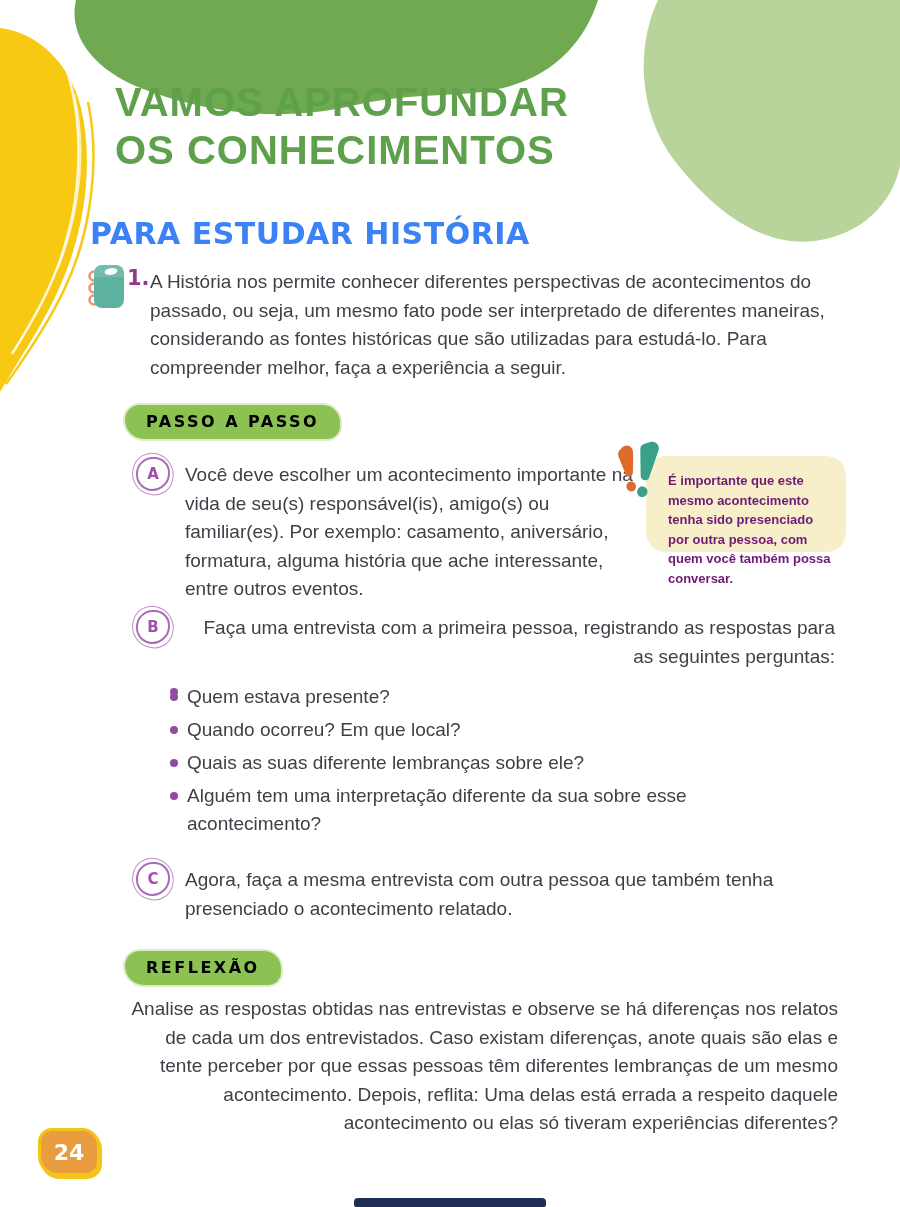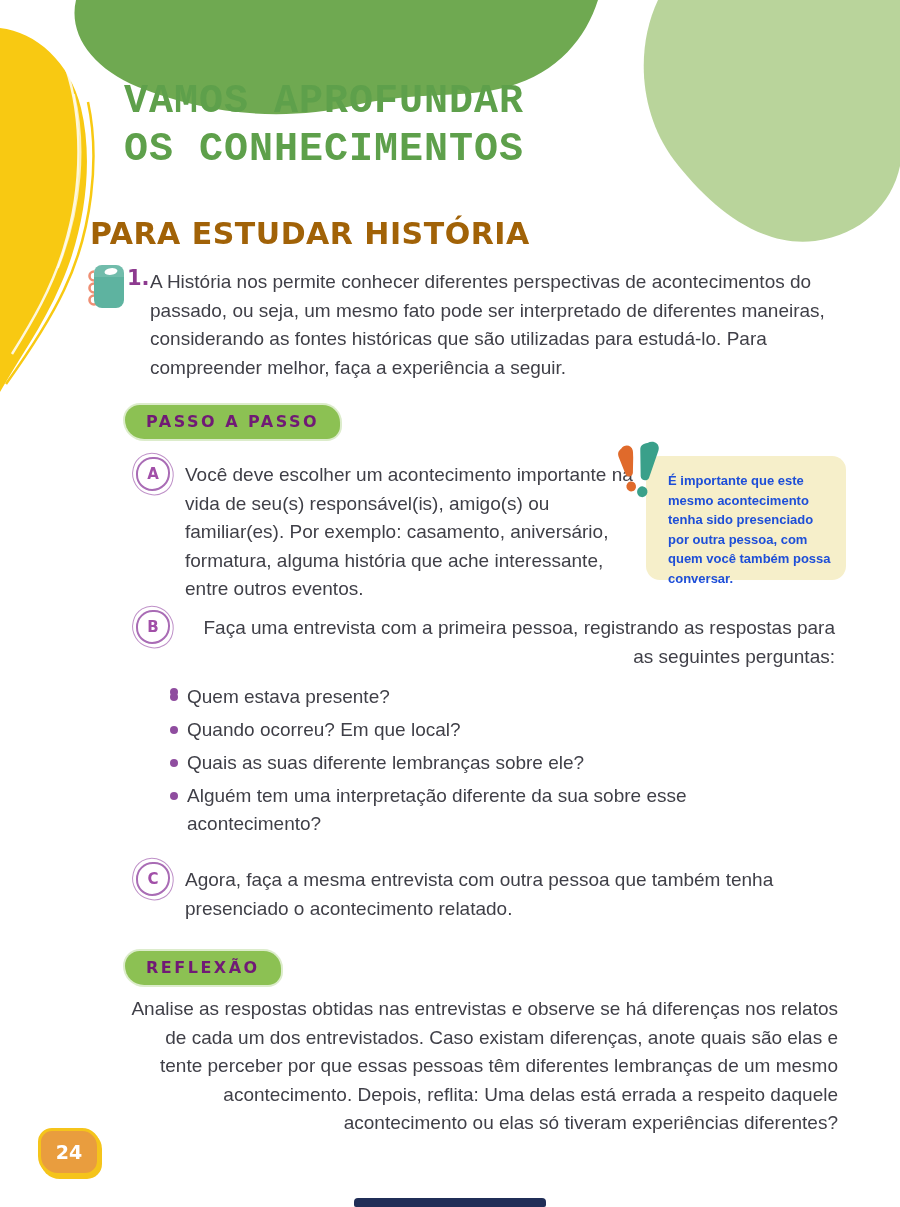--- a/index.html
+++ b/index.html
@@ -8,47 +8,47 @@
     width:900px;height:1207px;
     background:#ffffff;
     overflow:hidden;
     font-family:"Liberation Sans",sans-serif;
     color:#3f3f47;
   }
   .deco{position:absolute;pointer-events:none;}
 
   
   .main-title{
-    position:absolute;left:124px;top:78px;
-    font-family:Liberation Mono, monospace;
+    position:absolute;left:115px;top:78px;
+    font-family:Liberation Sans, sans-serif;
     font-weight:800;font-size:40px;line-height:48px;
     color:#5ea04b;letter-spacing:1px;
   }
   .sub-heading{
     position:absolute;left:90px;top:216px;
     font-family:"DejaVu Sans",sans-serif;
     font-weight:800;font-size:30px;
-    color:#a16207;letter-spacing:0.5px;
+    color:#3b82f6;letter-spacing:0.5px;
   }
 
   
   .q-number{
     position:absolute;left:127px;top:266px;
     font-family:"DejaVu Sans",sans-serif;
     font-weight:800;font-size:21px;color:#8d3a8f;
   }
   .intro-text{
     position:absolute;left:150px;top:268px;width:690px;
     font-size:19px;line-height:28.5px;
   }
 
   
   .badge{
     position:absolute;
-    background:#8cc153;color:#701a75;
+    background:#8cc153;color:#000000;
     font-family:"DejaVu Sans",sans-serif;
     font-weight:800;font-size:16px;letter-spacing:2.5px;
     padding:7px 21px 8px 21px;
     border-radius:17px 20px 15px 22px;
     box-shadow:0 0 0 2px rgba(140,193,83,0.30);
     white-space:nowrap;
   }
   .badge-passo{left:125px;top:405px;}
   .badge-reflexao{left:125px;top:951px;}
 
@@ -86,45 +86,45 @@
   .bullet-row{position:relative;padding-left:17px;margin-bottom:5px;
     font-size:19px;line-height:28px;}
   .bullet-row .dot{
     position:absolute;left:0;top:10px;width:8px;height:8px;
     background:#8f4d9f;border-radius:50%;
   }
   .bullet-row.wrap{width:560px;}
 
   
   .note-box{
-    position:absolute;left:646px;top:456px;width:200px;height:124px;
+    position:absolute;left:646px;top:456px;width:200px;height:96px;
     box-sizing:border-box;
-    background:#f6efca;border-radius:14px;
+    background:#f6efca;border-radius:20px;
     padding:15px 12px 10px 22px;
-    font-size:13px;line-height:19.5px;font-weight:700;color:#1d4ed8;
+    font-size:13px;line-height:19.5px;font-weight:700;color:#701a75;
   }
   .note-icons{position:absolute;left:612px;top:440px;}
 
   
   .reflection-text{
     position:absolute;left:128px;top:995px;width:710px;
     font-size:19px;line-height:28.5px;text-align:right;
   }
 
   
   .page-num{
     position:absolute;left:38px;top:1128px;
     width:56px;height:42px;
     background:#e99d3e;
     border:3px solid #f5c41b;
     border-radius:14px 18px 15px 20px;
     box-shadow:2px 3px 0 0 #f5c41b;
     display:flex;align-items:center;justify-content:center;
     font-family:"DejaVu Sans",sans-serif;
-    font-weight:800;font-size:19px;color:#ffffff;
+    font-weight:800;font-size:22px;color:#ffffff;
   }
 
   
   .home-bar{
     position:absolute;left:50%;bottom:0;transform:translateX(-50%);
     width:192px;height:9px;background:#202e57;border-radius:4px 4px 2px 2px;
   }
 </style>
 </head>
 <body>

